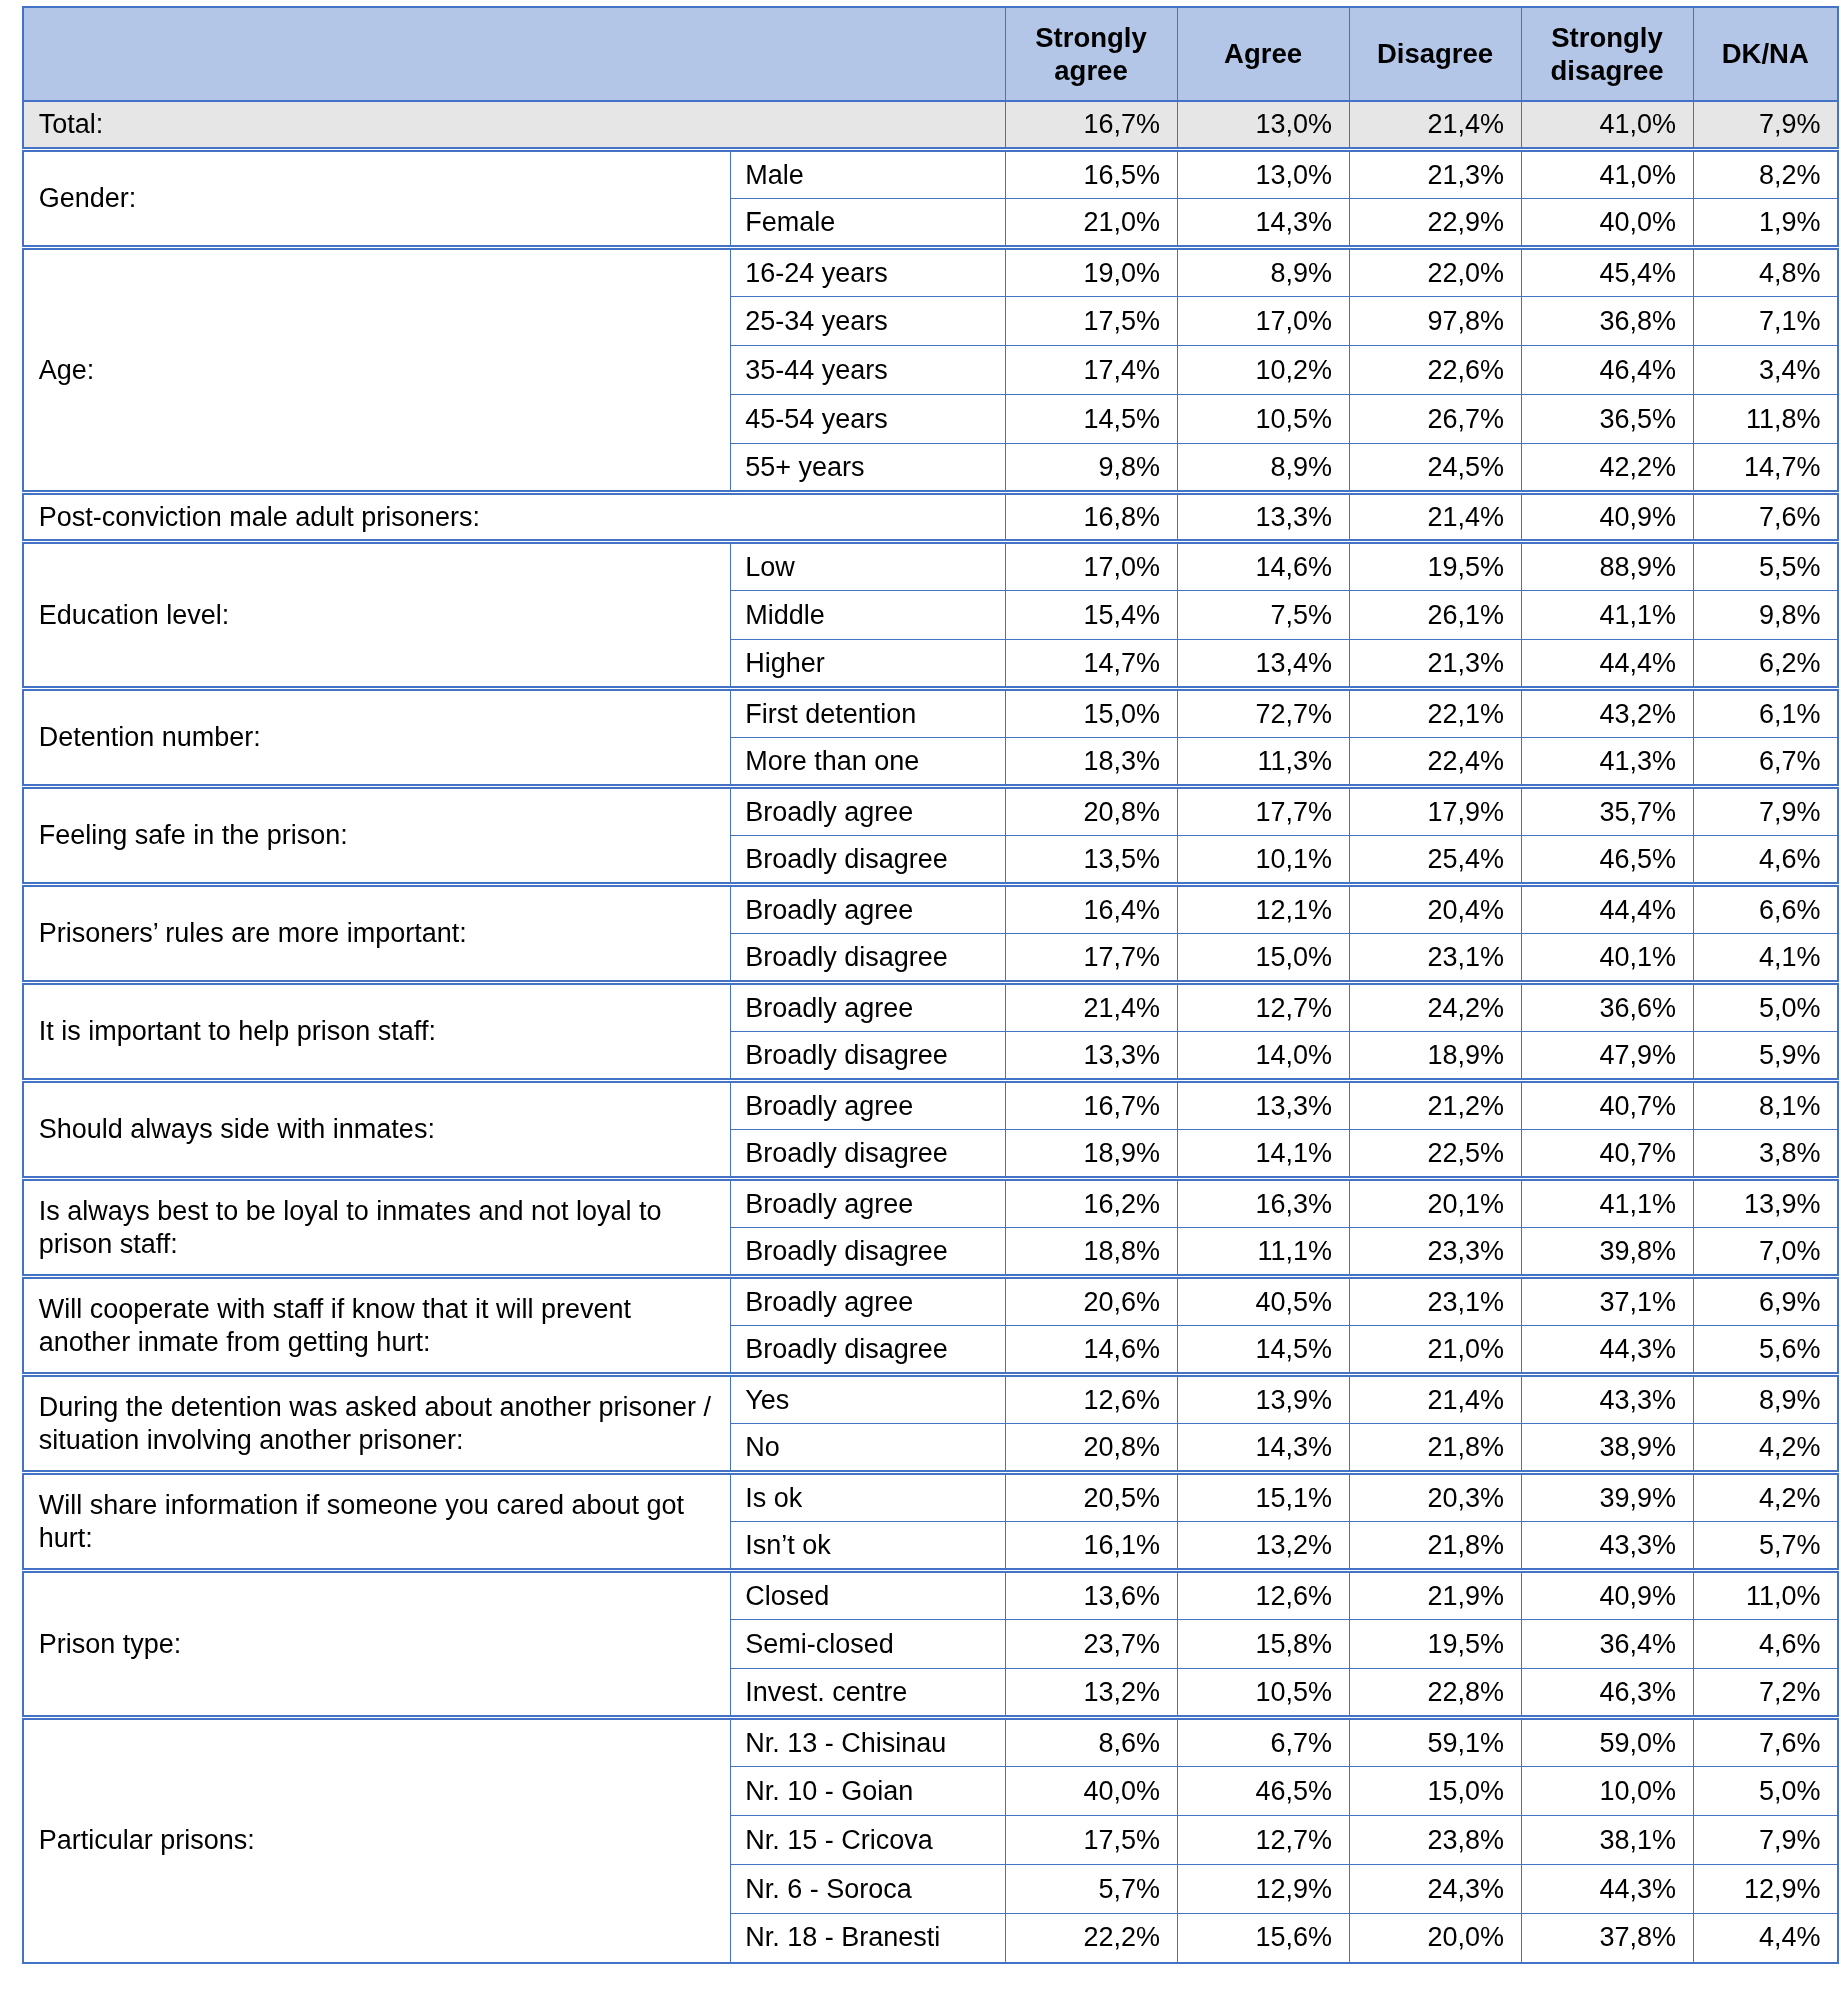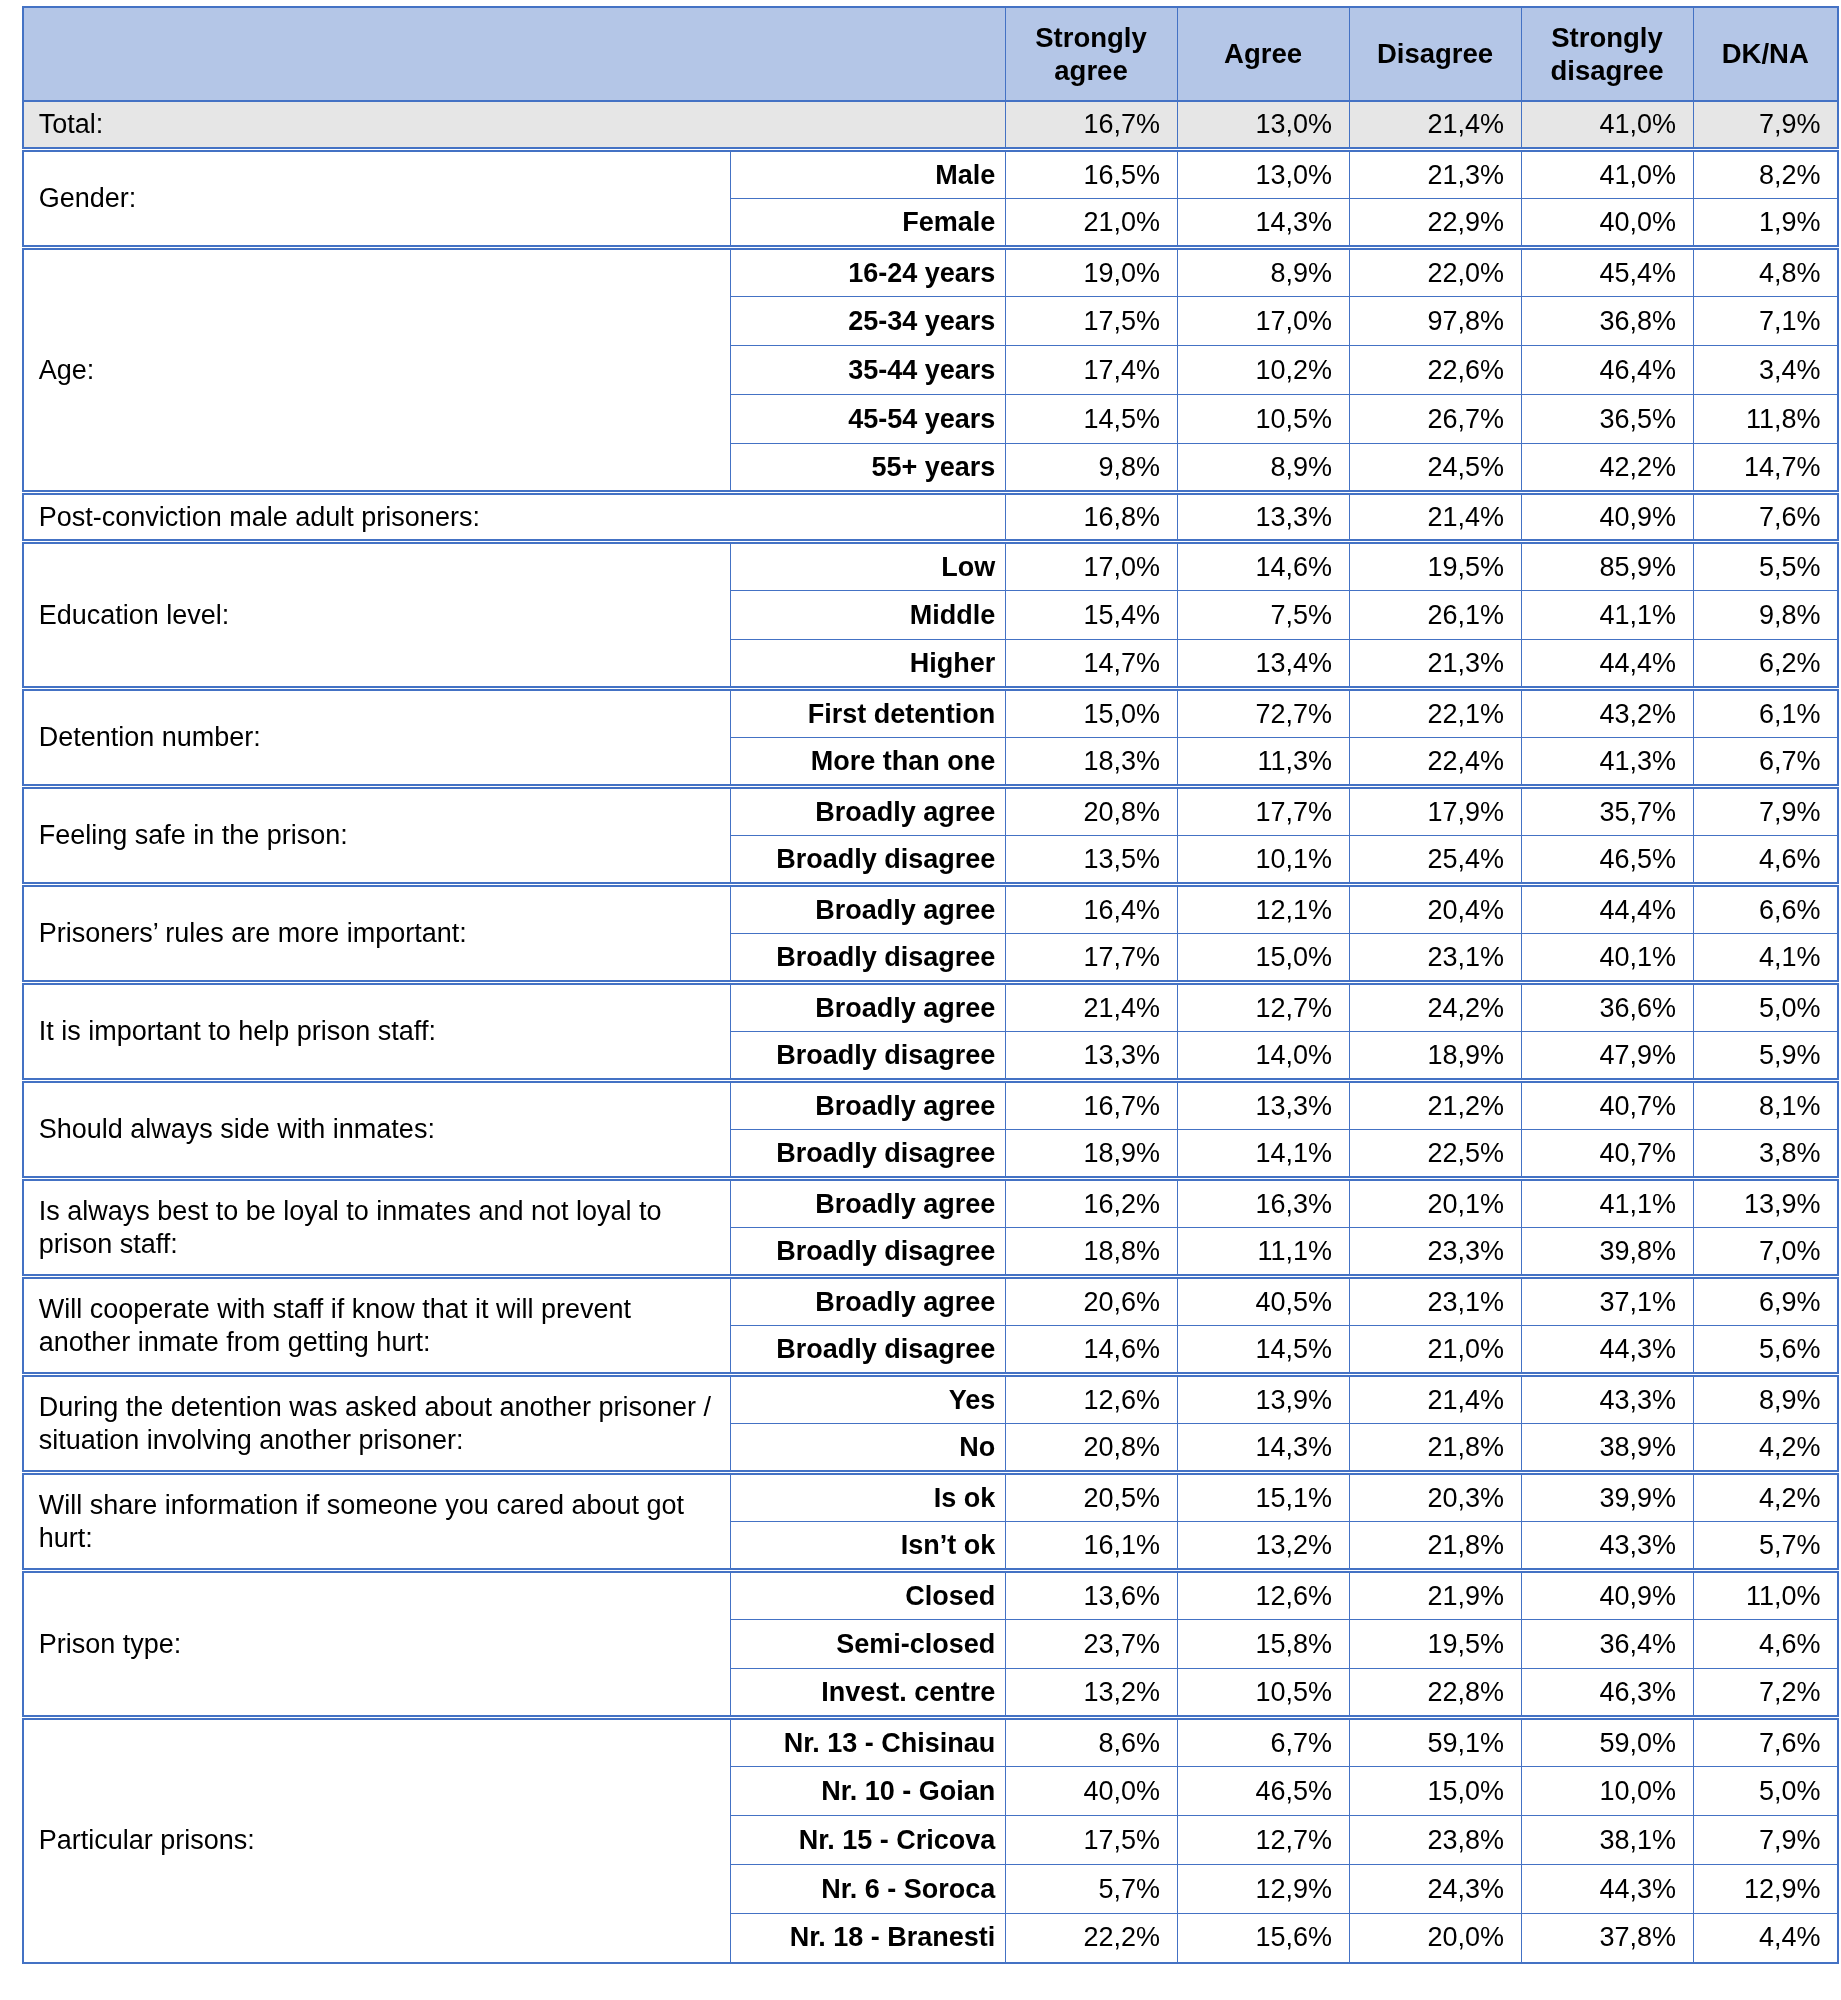--- a/index.html
+++ b/index.html
@@ -40,23 +40,22 @@
     height: 49px;
     vertical-align: middle;
     background: #ffffff;
   }
   td.label-cell {
     text-align: left;
     padding: 3.7px 11px 3.7px 14.7px;
     line-height: 1.22;
   }
   td.sub-cell {
-    text-align: right;
+    text-align: left;
     padding: 1.8px 9.2px 1.8px 14.7px;
-    font-weight: bold;
   }
   td.value-cell {
     text-align: right;
     padding: 1.8px 16.5px 1.8px 3.7px;
     font-variant-numeric: tabular-nums;
   }
   tr.shaded td {
     background: #e6e6e6;
   }
   tr.group-start td {
@@ -162,21 +161,21 @@
         <td class="value-cell" data-name="value-cell">21,4%</td>
         <td class="value-cell" data-name="value-cell">40,9%</td>
         <td class="value-cell" data-name="value-cell">7,6%</td>
       </tr>
       <tr data-name="table-row" class="group-start">
         <td class="label-cell" data-name="group-label" rowspan="3">Education level:</td>
         <td class="sub-cell" data-name="sub-category-label">Low</td>
         <td class="value-cell" data-name="value-cell">17,0%</td>
         <td class="value-cell" data-name="value-cell">14,6%</td>
         <td class="value-cell" data-name="value-cell">19,5%</td>
-        <td class="value-cell" data-name="value-cell">85,9%</td>
+        <td class="value-cell" data-name="value-cell">88,9%</td>
         <td class="value-cell" data-name="value-cell">5,5%</td>
       </tr>
       <tr data-name="table-row">
         <td class="sub-cell" data-name="sub-category-label">Middle</td>
         <td class="value-cell" data-name="value-cell">15,4%</td>
         <td class="value-cell" data-name="value-cell">7,5%</td>
         <td class="value-cell" data-name="value-cell">26,1%</td>
         <td class="value-cell" data-name="value-cell">41,1%</td>
         <td class="value-cell" data-name="value-cell">9,8%</td>
       </tr>

